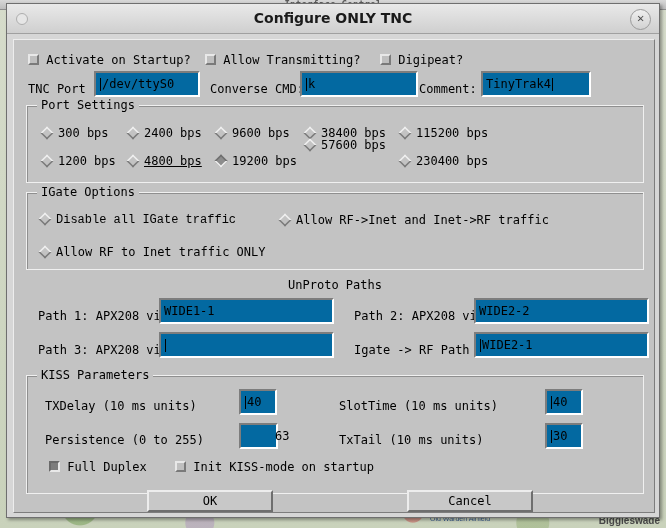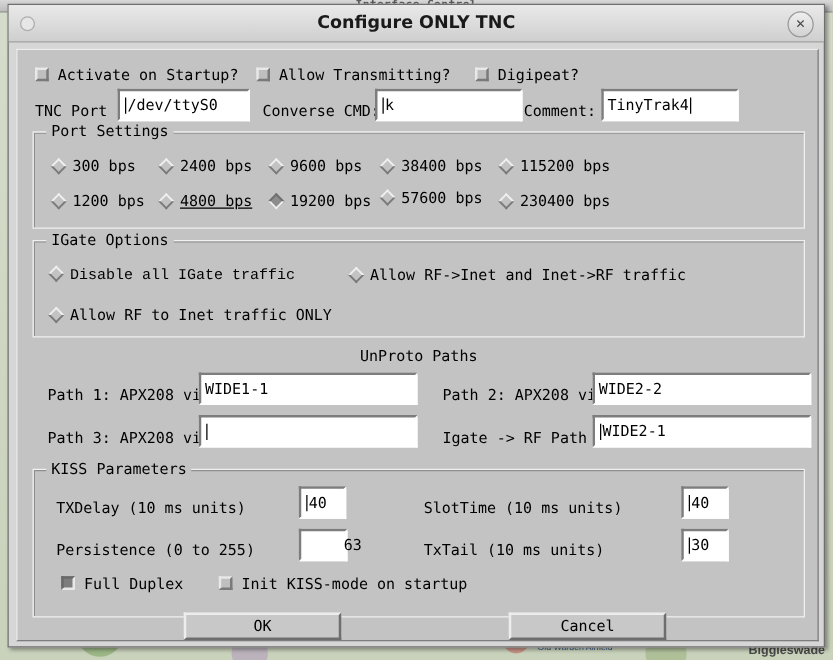--- a/index.html
+++ b/index.html
@@ -96,21 +96,21 @@
     border-right:2px solid #7a7a7a;border-bottom:2px solid #7a7a7a;
     box-sizing:border-box;
   }
   .rad.on{background:#8d8d8d;
     border-top:2px solid #6f6f6f;border-left:2px solid #6f6f6f;
     border-right:2px solid #efefef;border-bottom:2px solid #efefef;}
   .radwrap{display:inline-block;width:14px;height:12px;margin-right:3px;}
 
   
   .entry{
-    background:#ffffff;
+    background:#0369a1;
     border-top:2px solid #7d7d7d;border-left:2px solid #7d7d7d;
     border-right:2px solid #ffffff;border-bottom:2px solid #ffffff;
     box-sizing:border-box;
     font-family:"DejaVu Sans Mono","Liberation Mono",monospace;
     font-size:12px;color:#000;
     padding:0 3px;line-height:normal;
     display:flex;align-items:center;
   }
   .caret{display:inline-block;width:1px;height:13px;background:#000;margin:0 1px;}
 
@@ -210,21 +210,21 @@
 
       <div class="abs lbl" style="left:14px;top:48px;">
         <span class="radwrap"><span class="rad"></span></span><span>1200 bps</span>
       </div>
       <div class="abs lbl" style="left:100px;top:48px;text-decoration:underline;">
         <span class="radwrap"><span class="rad"></span></span><span>4800 bps</span>
       </div>
       <div class="abs lbl" style="left:188px;top:48px;">
         <span class="radwrap"><span class="rad on"></span></span><span>19200 bps</span>
       </div>
-      <div class="abs lbl" style="left:277px;top:45px;">
+      <div class="abs lbl" style="left:277px;top:32px;">
         <span class="radwrap"><span class="rad"></span></span><span>57600 bps</span>
       </div>
       <div class="abs lbl" style="left:372px;top:48px;">
         <span class="radwrap"><span class="rad"></span></span><span>230400 bps</span>
       </div>
     </div>
 
     <div class="grp" style="left:12px;top:152px;width:618px;height:78px;">
       <span class="gtitle">IGate Options</span>
 

